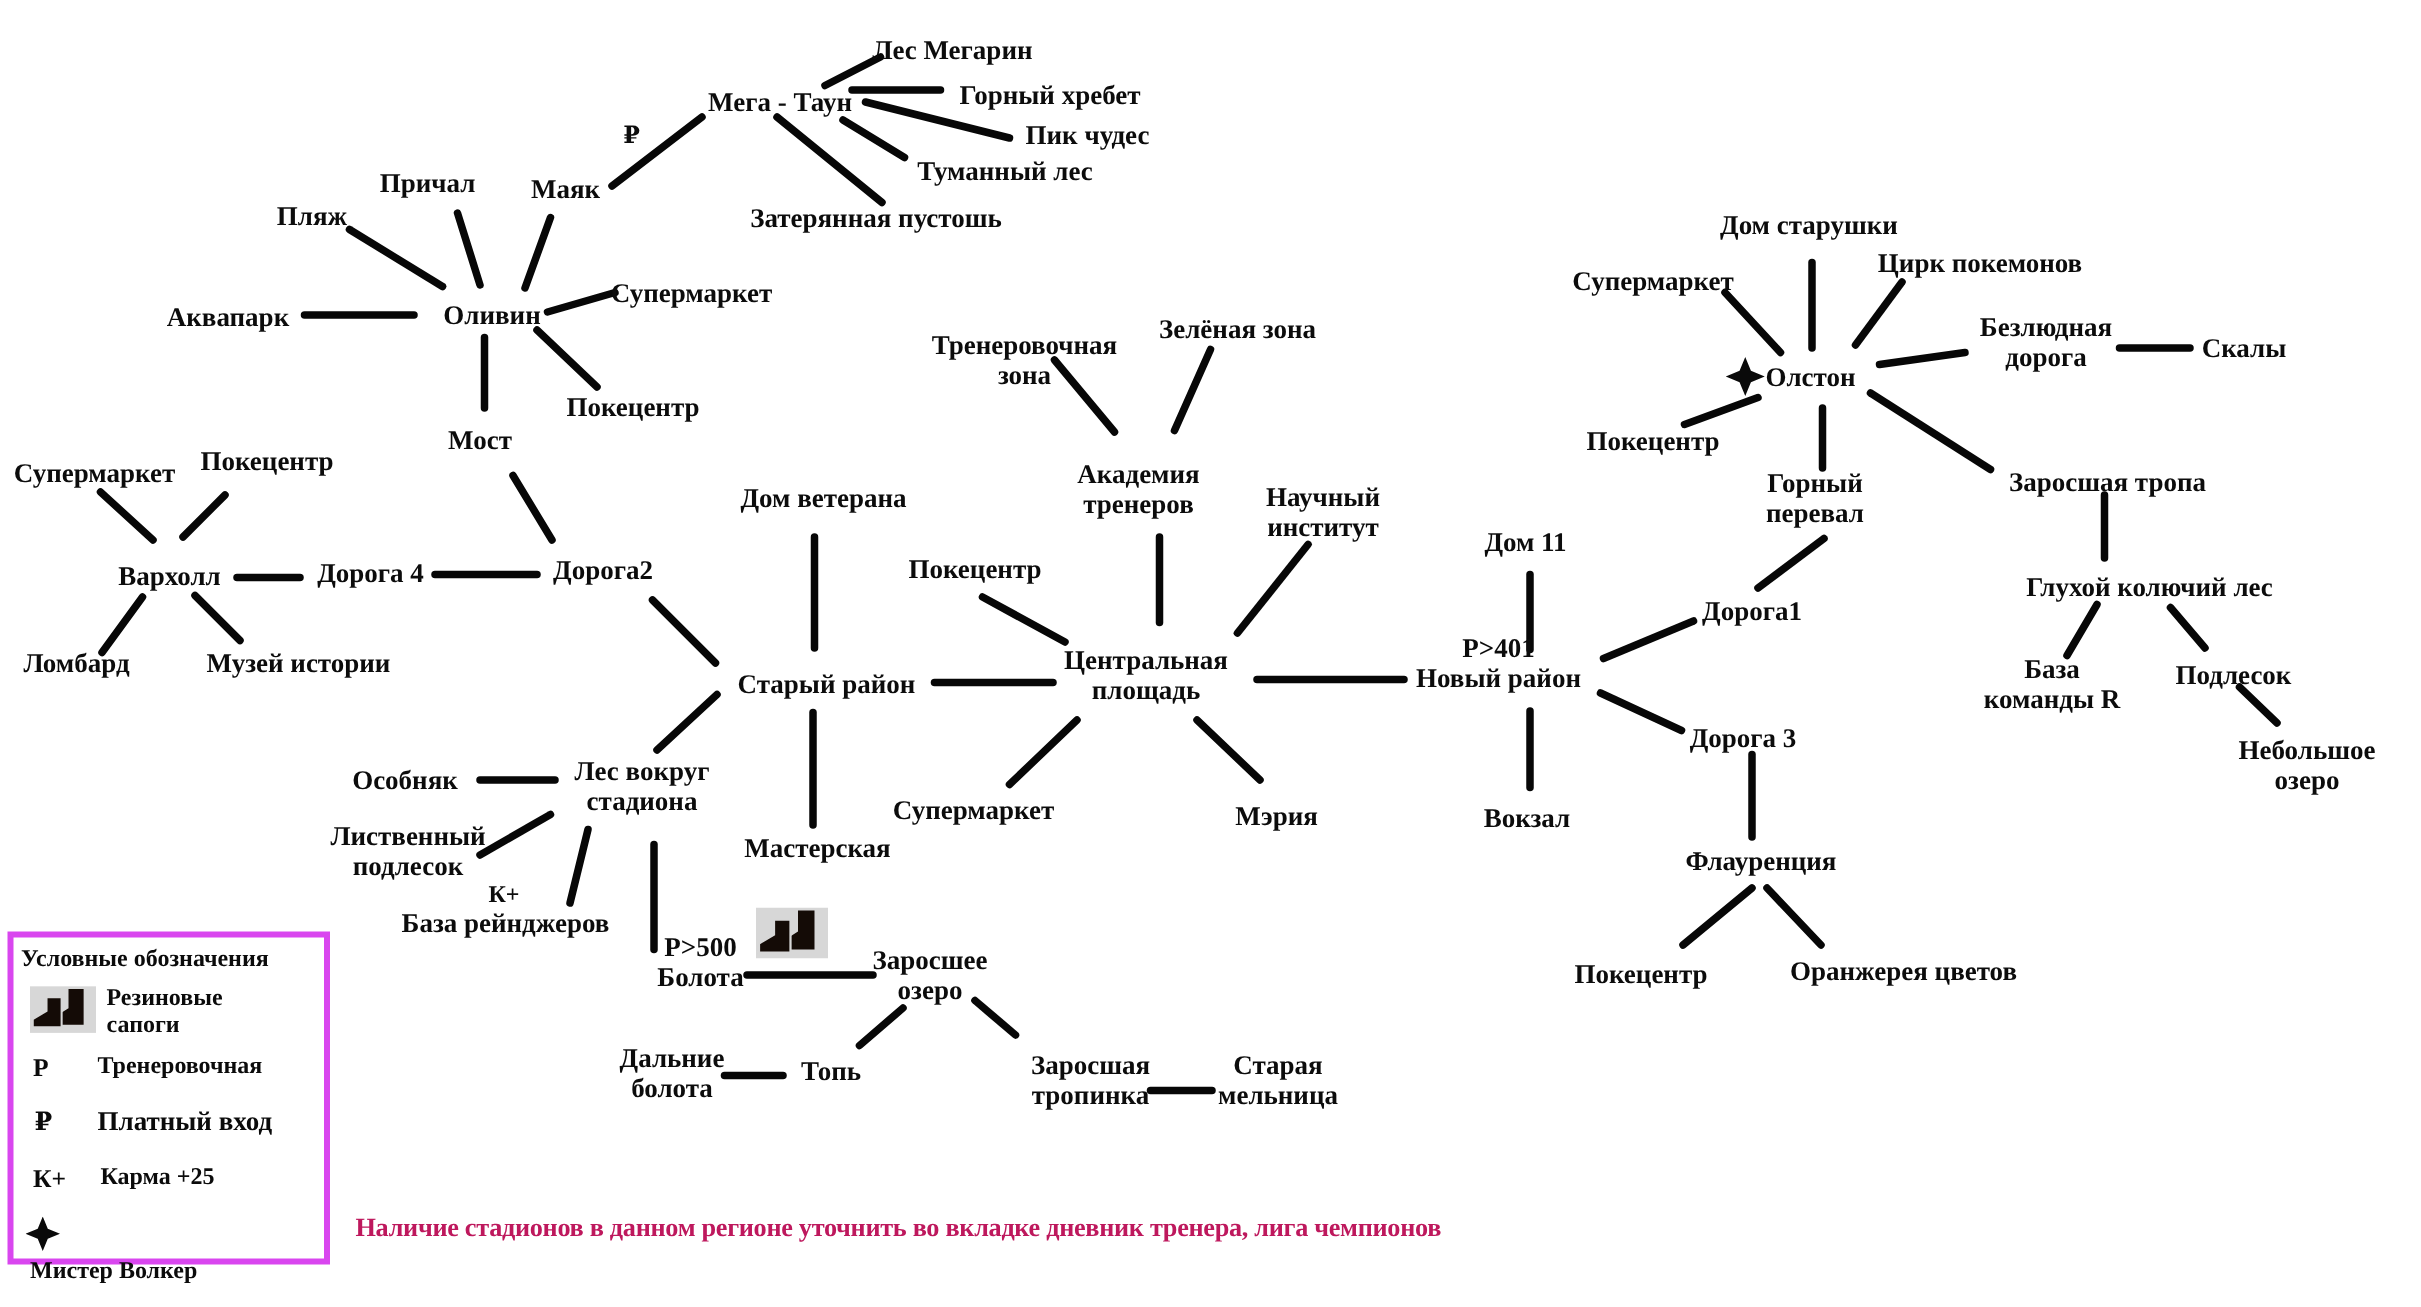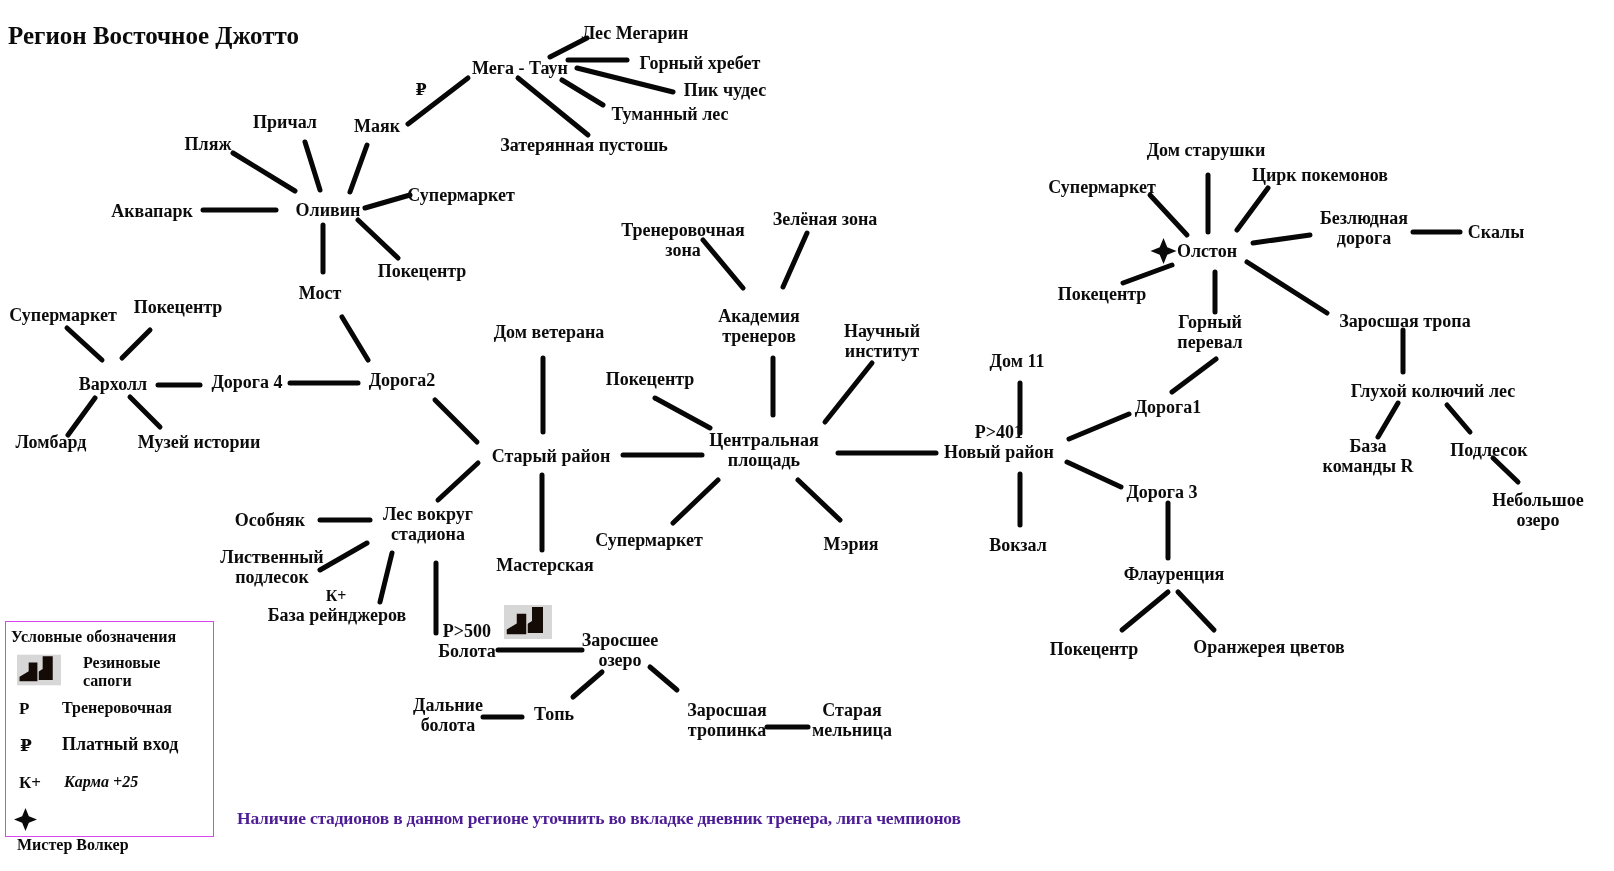--- a/index.html
+++ b/index.html
@@ -7,53 +7,52 @@
        font-family:"Liberation Serif","DejaVu Serif",serif;}
   .stage{position:relative;width:1614px;height:871px;background:#fff;}
   .map-title{position:absolute;left:8px;top:22px;margin:0;
              font:700 25px "Liberation Serif","DejaVu Serif",serif;color:#0b0b0b;}
   #map-svg{position:absolute;left:0;top:0;width:1614px;height:871px;}
   #map-svg text{font:700 18px "Liberation Serif","DejaVu Serif",serif;fill:#0c0c0c;}
   #map-svg text.annot{font-size:16px;}
   #map-svg line{stroke:#070707;stroke-width:5;stroke-linecap:round;}
 
   .legend{position:absolute;left:5px;top:621px;width:207px;height:214px;
-          border:1px solid #d946ef;background:#fff;}
+          border:4px solid #d946ef;background:#fff;}
   .legend-title{position:absolute;left:5px;top:6px;
                 font:700 16px "Liberation Serif","DejaVu Serif",serif;color:#0b0b0b;}
   .lrow{position:absolute;display:flex;align-items:flex-start;color:#0b0b0b;}
   .lsym{display:inline-block;width:40px;
         font:700 17px "Liberation Serif","DejaVu Serif",serif;}
   .llabel{display:inline-block;white-space:pre-line;line-height:18px;
           font:700 16px "Liberation Serif","DejaVu Serif",serif;}
   .llabel.small{font-size:18px;line-height:15px;padding-top:2px;}
   .footnote{position:absolute;left:237px;top:808px;width:900px;
             font:700 17.5px "Liberation Serif","DejaVu Serif",serif;
-            color:#4c1d95;letter-spacing:-0.2px;}
+            color:#be185d;letter-spacing:-0.2px;}
   .hidden-defs{position:absolute;width:0;height:0;overflow:hidden;}
 </style>
 </head>
 <body>
 
 <svg class="hidden-defs" aria-hidden="true">
   <defs>
     <symbol id="sym-boots-icon" viewBox="0 0 48 34">
       <rect x="0" y="0" width="48" height="34" fill="#d7d7d7"></rect>
       <path d="M28 2 L39 2 L39 28 L17 28 L17 23 L28 16 Z" fill="#140b06"></path>
       <path d="M12 8 L23 8 L23 30 L2 30 L2 24 L12 18 Z" fill="#140b06" stroke="#d7d7d7" stroke-width="1.5"></path>
     </symbol>
     <symbol id="sym-star-icon" viewBox="0 0 24 24">
       <polygon points="12,0 15.5,8.5 24,12 15.5,15.5 12,24 8.5,15.5 0,12 8.5,8.5" fill="#0a0a0a"></polygon>
     </symbol>
   </defs>
 </svg>
 
 <div class="stage">
 
-  <h1 class="map-title">Регион Восточное Джотто</h1>
 
   <svg id="map-svg" xmlns="http://www.w3.org/2000/svg" viewBox="0 0 1614 871">
     <g id="edges-layer">
         <line x1="233" y1="153" x2="295" y2="191" stroke="#070707" stroke-width="5"></line>
         <line x1="305" y1="142" x2="320" y2="190" stroke="#070707" stroke-width="5"></line>
         <line x1="367" y1="145" x2="350" y2="192" stroke="#070707" stroke-width="5"></line>
         <line x1="408" y1="124" x2="468" y2="78" stroke="#070707" stroke-width="5"></line>
         <line x1="550" y1="57" x2="587" y2="38" stroke="#070707" stroke-width="5"></line>
         <line x1="568" y1="60" x2="627" y2="60" stroke="#070707" stroke-width="5"></line>
         <line x1="577" y1="68" x2="673" y2="92" stroke="#070707" stroke-width="5"></line>
@@ -190,37 +189,37 @@
 
   <div class="legend">
     <div class="legend-title">Условные обозначения</div>
 
     <div class="lrow" style="left:11px;top:32px;">
       <span class="lsym">
         <svg width="44" height="32" viewBox="0 0 48 34">
             <use href="#sym-boots-icon"></use>
           </svg>
       </span>
-      <span class="llabel" style="margin-left:26px;">Резиновые
+      <span class="llabel" style="margin-left:11px;">Резиновые
 сапоги</span>
     </div>
 
     <div class="lrow" style="left:13px;top:77px;">
       <span class="lsym">Р</span>
       <span class="llabel" style="margin-left:3px;">Тренеровочная</span>
     </div>
 
     <div class="lrow" style="left:14px;top:113px;">
       <span class="lsym">₽</span>
       <span class="llabel small" style="margin-left:2px;">Платный вход</span>
     </div>
 
     <div class="lrow" style="left:13px;top:151px;">
       <span class="lsym">К+</span>
-      <span class="llabel" style="margin-left:5px;font-style:italic;">Карма +25</span>
+      <span class="llabel" style="margin-left:5px;">Карма +25</span>
     </div>
 
     <div class="lrow" style="left:8px;top:186px;flex-direction:column;">
       <span class="lsym">
         <svg width="23" height="23" viewBox="0 0 24 24">
             <use href="#sym-star-icon"></use>
           </svg>
       </span>
       <span class="llabel" style="margin-left:3px;">Мистер Волкер</span>
     </div>

